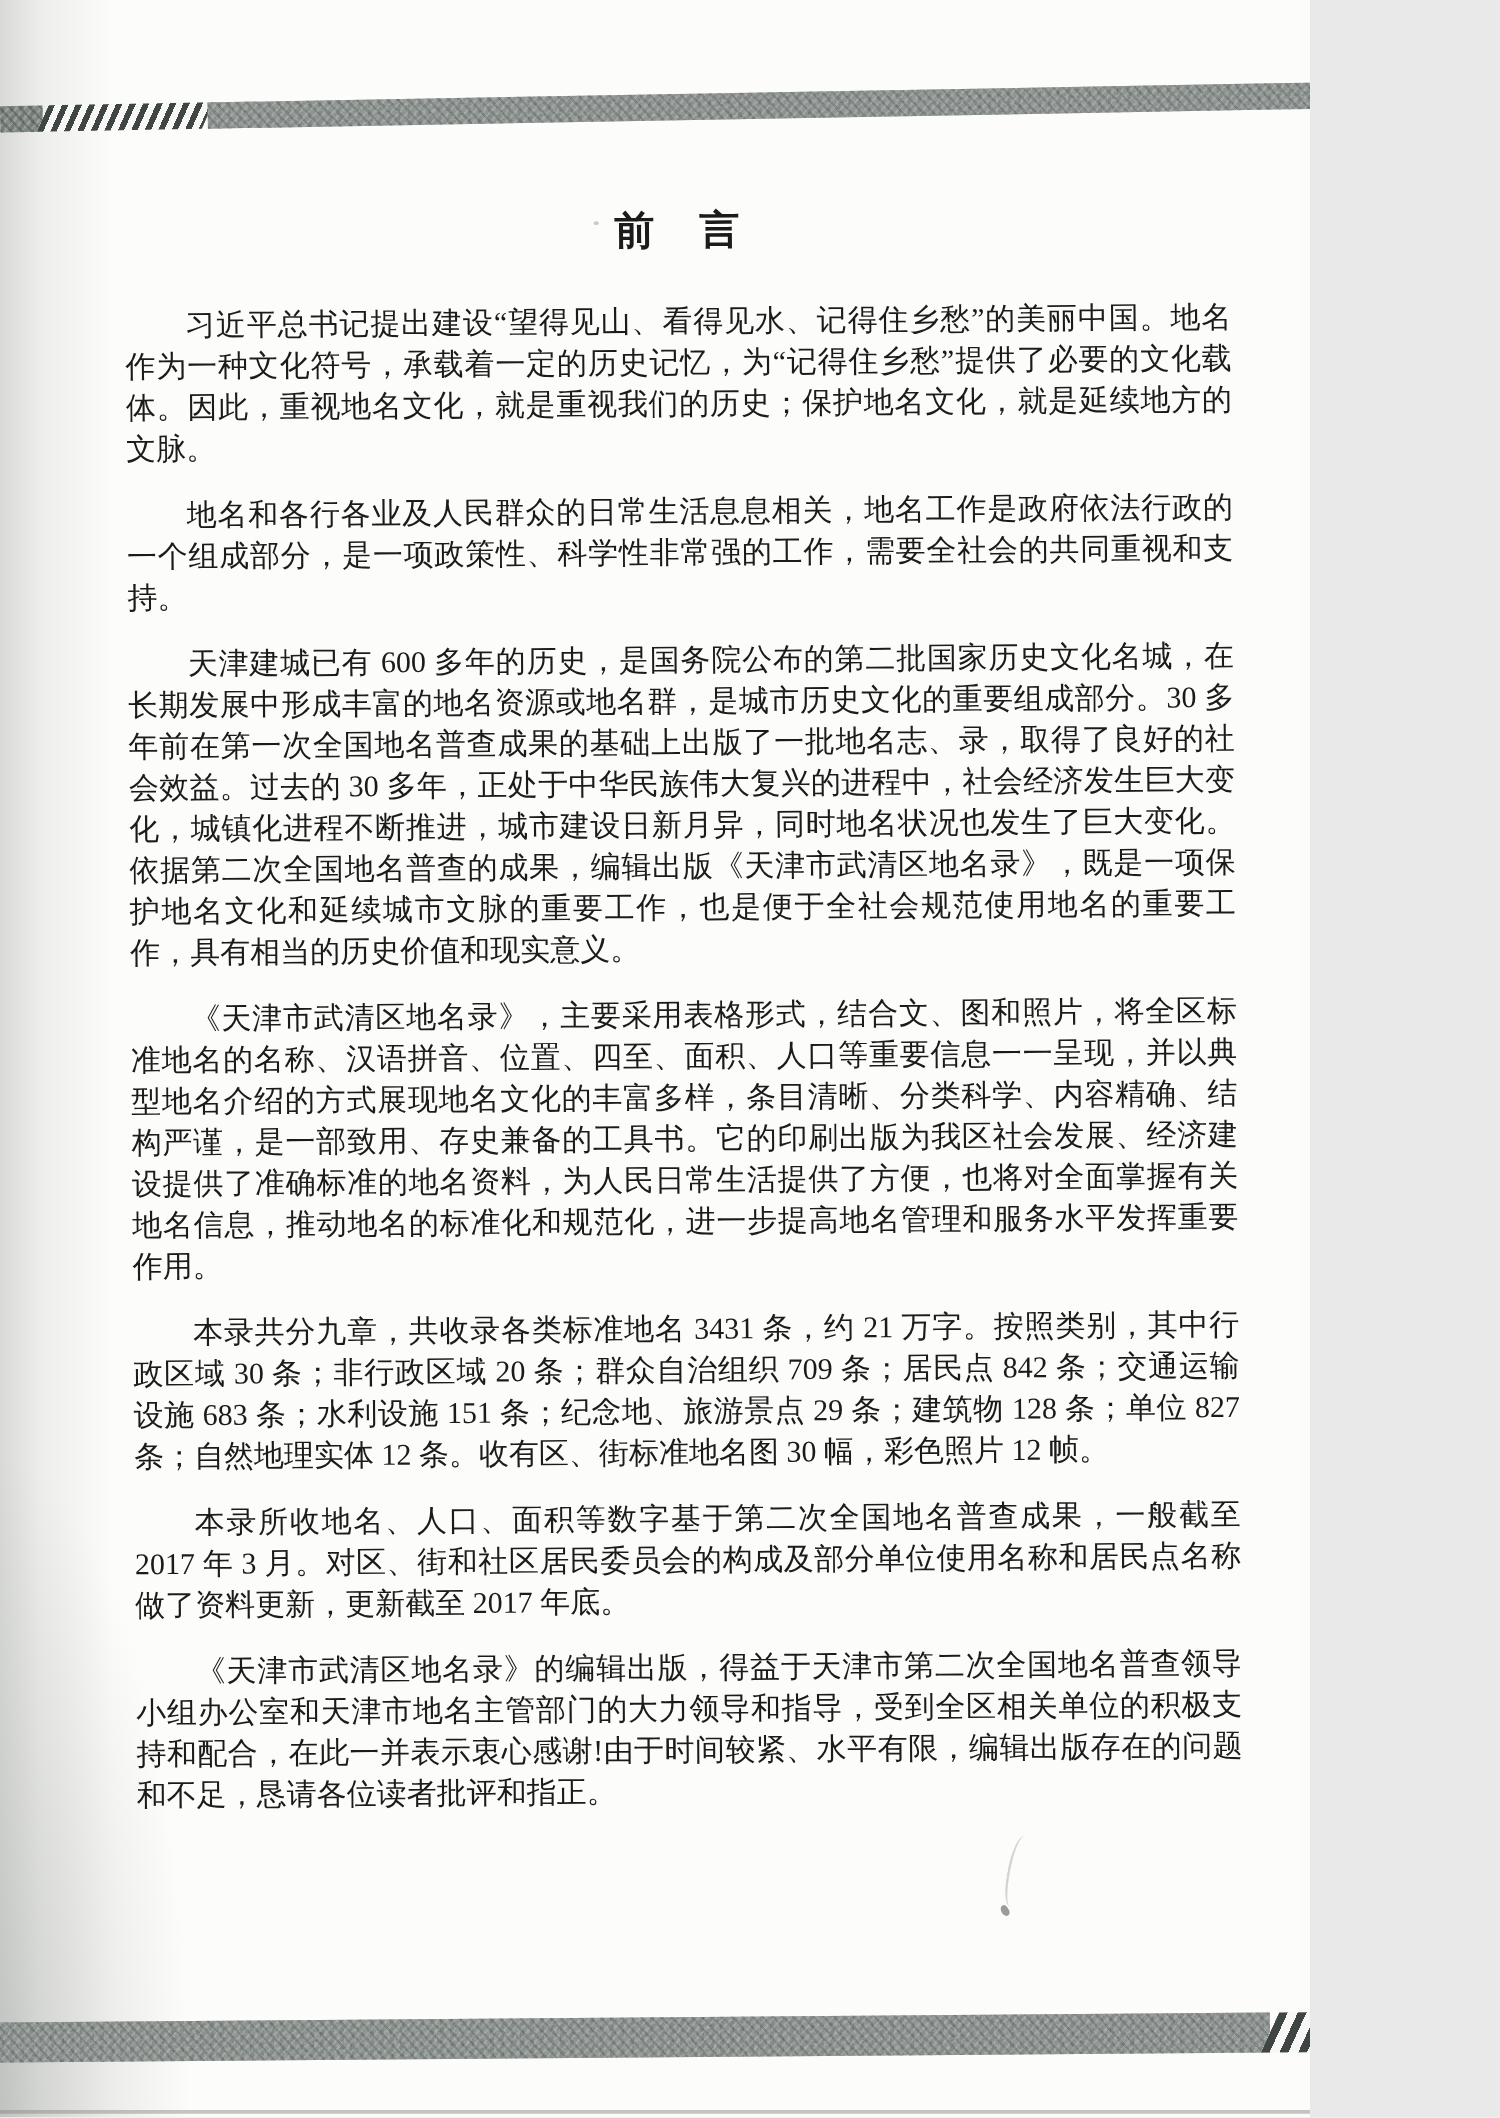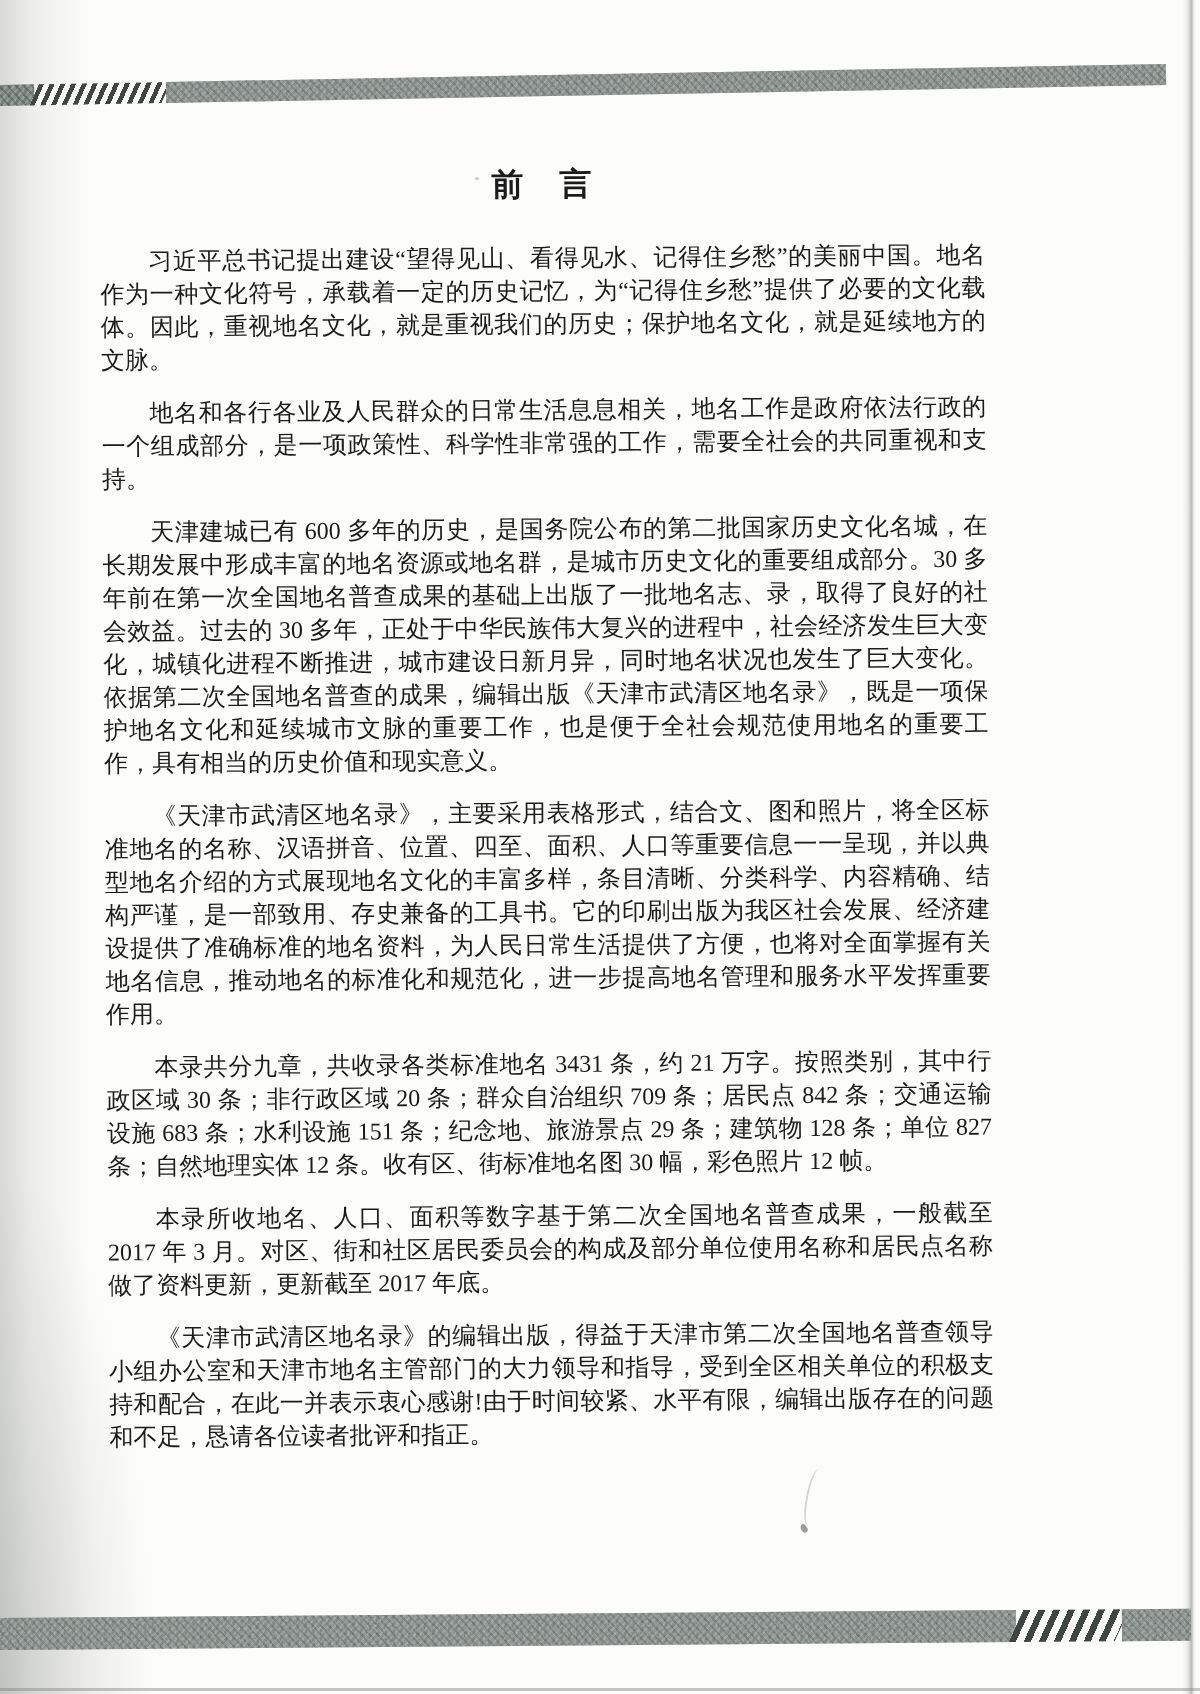--- a/index.html
+++ b/index.html
@@ -1,17 +1,17 @@
 <!DOCTYPE html>
 <html style="--page_bg: #fcfcfa; --text: #1b1b1b; --band_base: #828a86; --hatch_stripe: #3f4542; --hatch_bg: #f7f7f5; --edge_shadow: #b9bcba;"><head>
 <meta charset="utf-8">
 <style>
   html,body{margin:0;padding:0;background:#e9e9e9;}
   .page{
-    position:relative;width:1200px;height:1694px;overflow:hidden;
+    position:relative;width:1048px;height:1694px;overflow:hidden;
     background:var(--page_bg,#fcfcfa);
     font-family:"Liberation Serif","DejaVu Serif",serif;
     color:var(--text,#1b1b1b);
   }
 
   
   .edge-left{
     position:absolute;top:0;bottom:0;left:0;width:90px;pointer-events:none;
     background:linear-gradient(to right,
       rgba(167,170,168,.42), rgba(183,186,184,.22) 35%, rgba(255,255,255,0) 100%);

